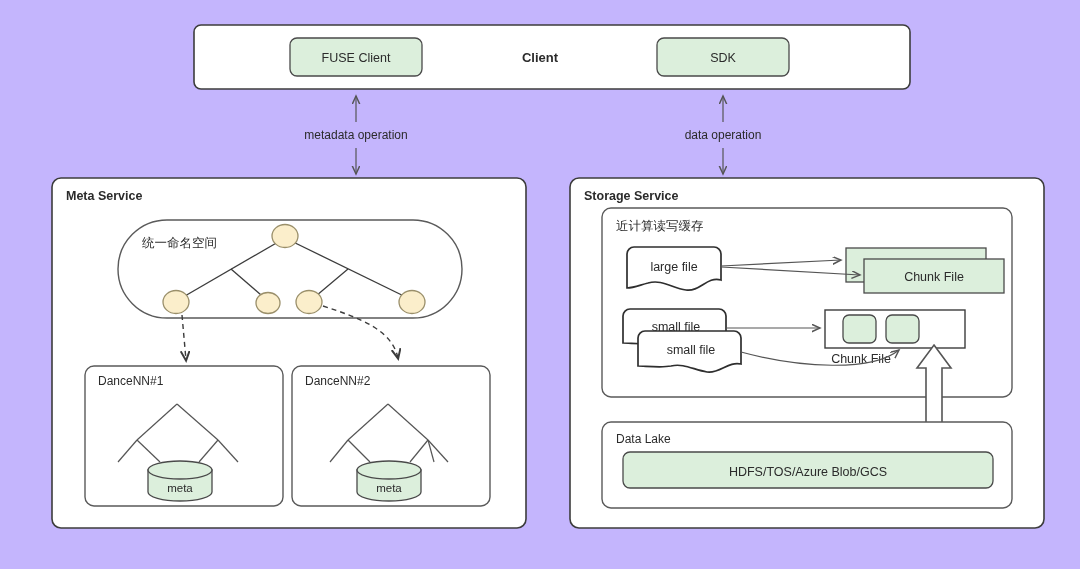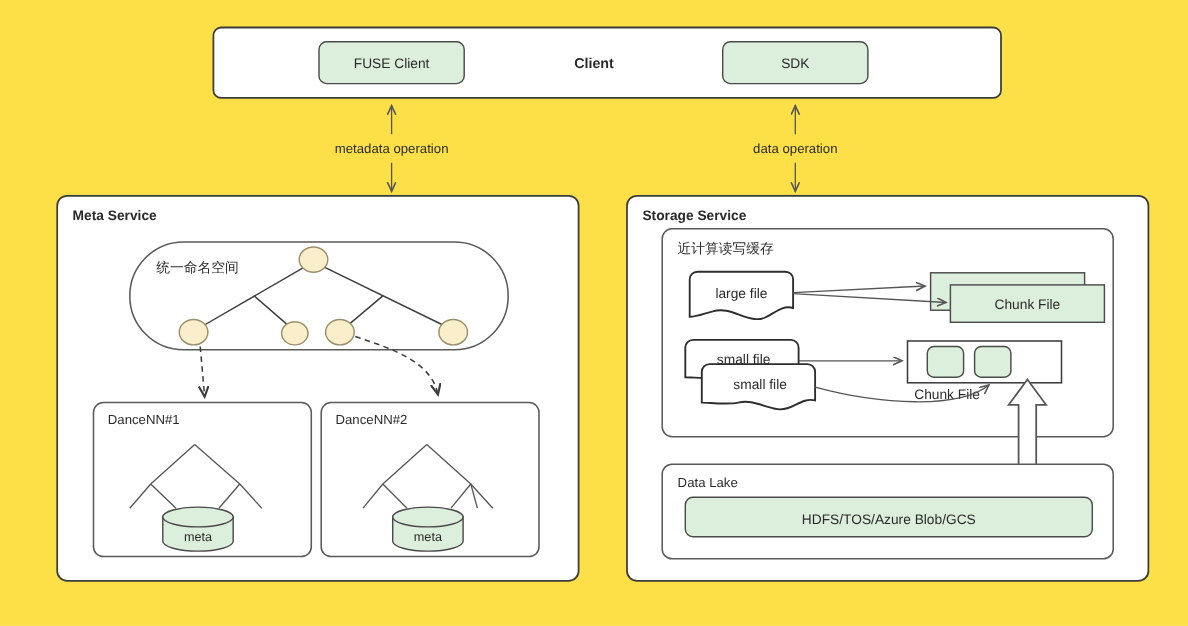--- a/index.html
+++ b/index.html
@@ -10,21 +10,21 @@
   body {
     width: 1080px;
     height: 569px;
     font-family: "Liberation Sans", sans-serif;
     overflow: hidden;
   }
   #canvas {
     position: relative;
     width: 1080px;
     height: 569px;
-    background: #fde047;
+    background: #c4b5fd;
   }
   svg#diagram {
     position: absolute;
     left: 0;
     top: 0;
     width: 1080px;
     height: 569px;
   }
   .box-fill { fill: #ffffff; }
   .box-stroke { stroke: #3c3c3c; stroke-width: 1.6; }

